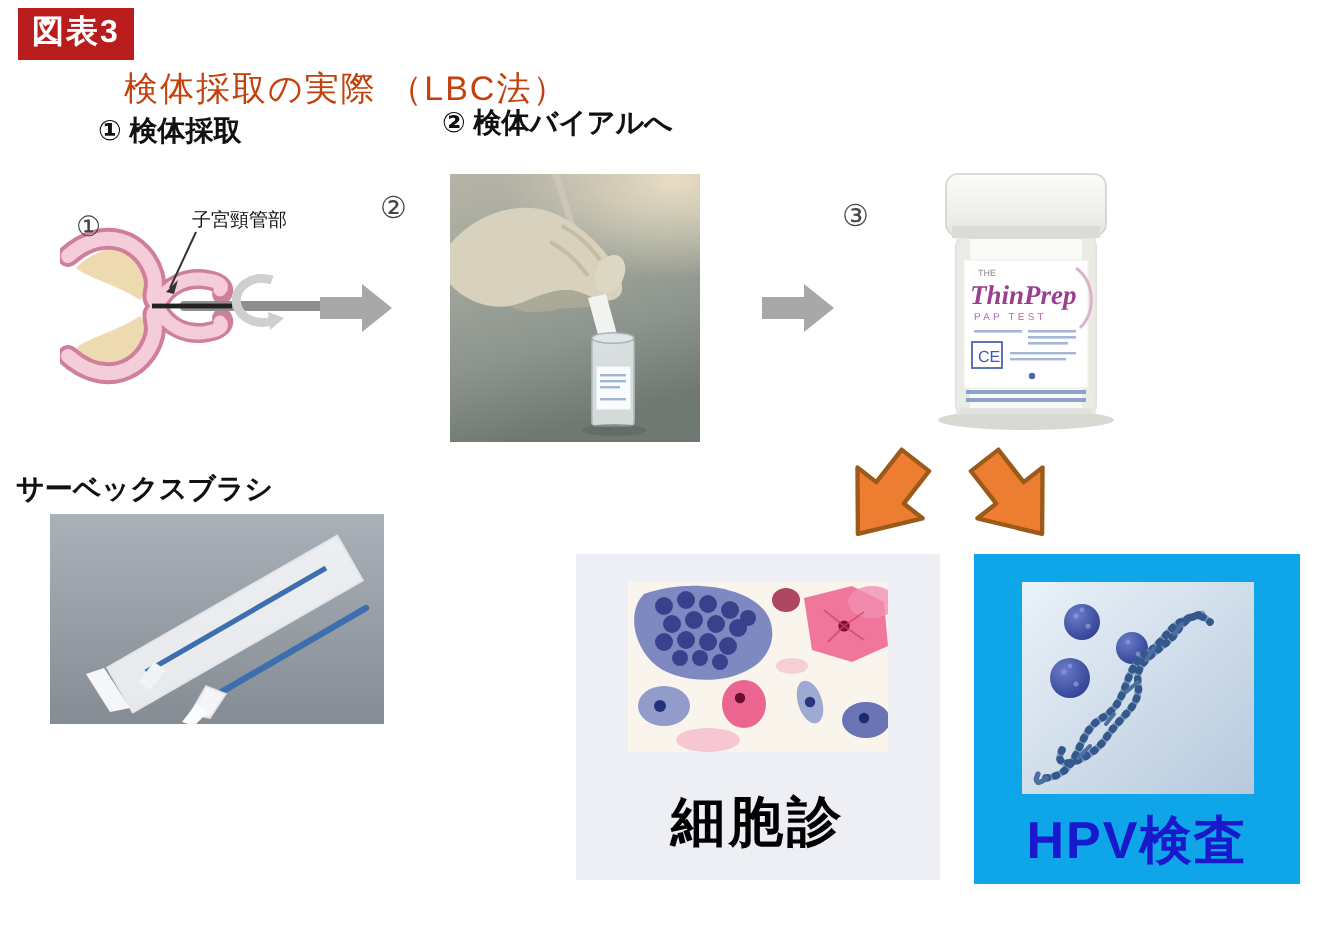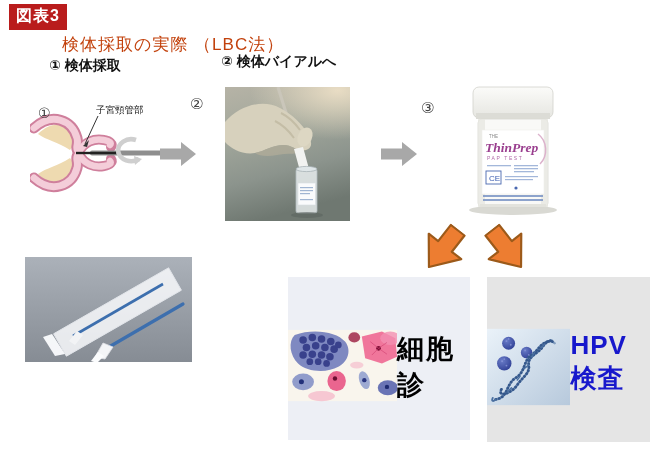--- a/index.html
+++ b/index.html
@@ -14,23 +14,23 @@
   }
   .title-text{left:62px;top:5px;font-size:17px;font-weight:normal;color:#c2410c;letter-spacing:1px;margin-top:28px;}
   .step-label{font-size:14px;font-weight:bold;color:#111;white-space:nowrap;margin-left:24px;}
   #step1-label{left:25px;top:57px;}
   #step2-label{left:197px;top:53px;}
   #step3-label{left:406px;top:57px;}
   .marker{font-size:15px;color:#444;}
   #marker2{left:190px;top:95px;}
   #marker3{left:421px;top:99px;}
   .brush-label{left:8px;top:236px;font-size:14px;font-weight:bold;color:#111;}
-  .result-box{display:flex;flex-direction:row;align-items:center;}
+  .result-box{display:flex;flex-direction:column;align-items:center;}
   #cytology-box{left:288px;top:277px;width:182px;height:163px;background:#edeff5;}
-  #hpv-box{left:487px;top:277px;width:163px;height:165px;background:#e5e5e5;}
+  #hpv-box{left:487px;top:277px;width:163px;height:165px;background:#0ea5e9;}
   .result-label{font-weight:bold;}
   #cytology-label{font-size:27px;color:#000;margin-top:17px;letter-spacing:2px;}
   #hpv-label{font-size:26px;color:#1818cc;margin-top:6px;letter-spacing:1px;}
   svg{display:block;}
   .serifit{font-family:"Liberation Serif","DejaVu Serif",serif;font-style:italic;font-weight:bold;}
 </style>
 </head>
 <body>
 
 <div class="canvas">
@@ -159,20 +159,21 @@
       </g>
       <rect x="30" y="91" width="15" height="13" fill="#fff" stroke="#4a68b0" stroke-width="0.9"></rect>
       <text x="33" y="101" font-size="8" fill="#3a5cb0">CE</text>
       <circle cx="60" cy="108" r="1.6" fill="#4a68b0"></circle>
       <rect x="27" y="115" width="60" height="2" fill="#7a94c4" opacity="0.85"></rect>
       <rect x="27" y="119" width="60" height="2" fill="#7a94c4" opacity="0.85"></rect>
     </g>
     <rect x="24" y="124" width="66" height="3" fill="#e3e3dd"></rect>
   </svg>
 
+  <div class="abs brush-label">サーベックスブラシ</div>
   <svg class="abs" style="left:25px;top:257px;" width="167" height="105" viewBox="0 0 167 105">
     <defs>
       <linearGradient id="brushbg" x1="0" y1="0" x2="0" y2="1">
         <stop offset="0" stop-color="#abb1b9"></stop>
           <stop offset="1" stop-color="#868c94"></stop>
       </linearGradient>
     </defs>
     <rect width="167" height="105" fill="url(#brushbg)"></rect>
 
     <g>

